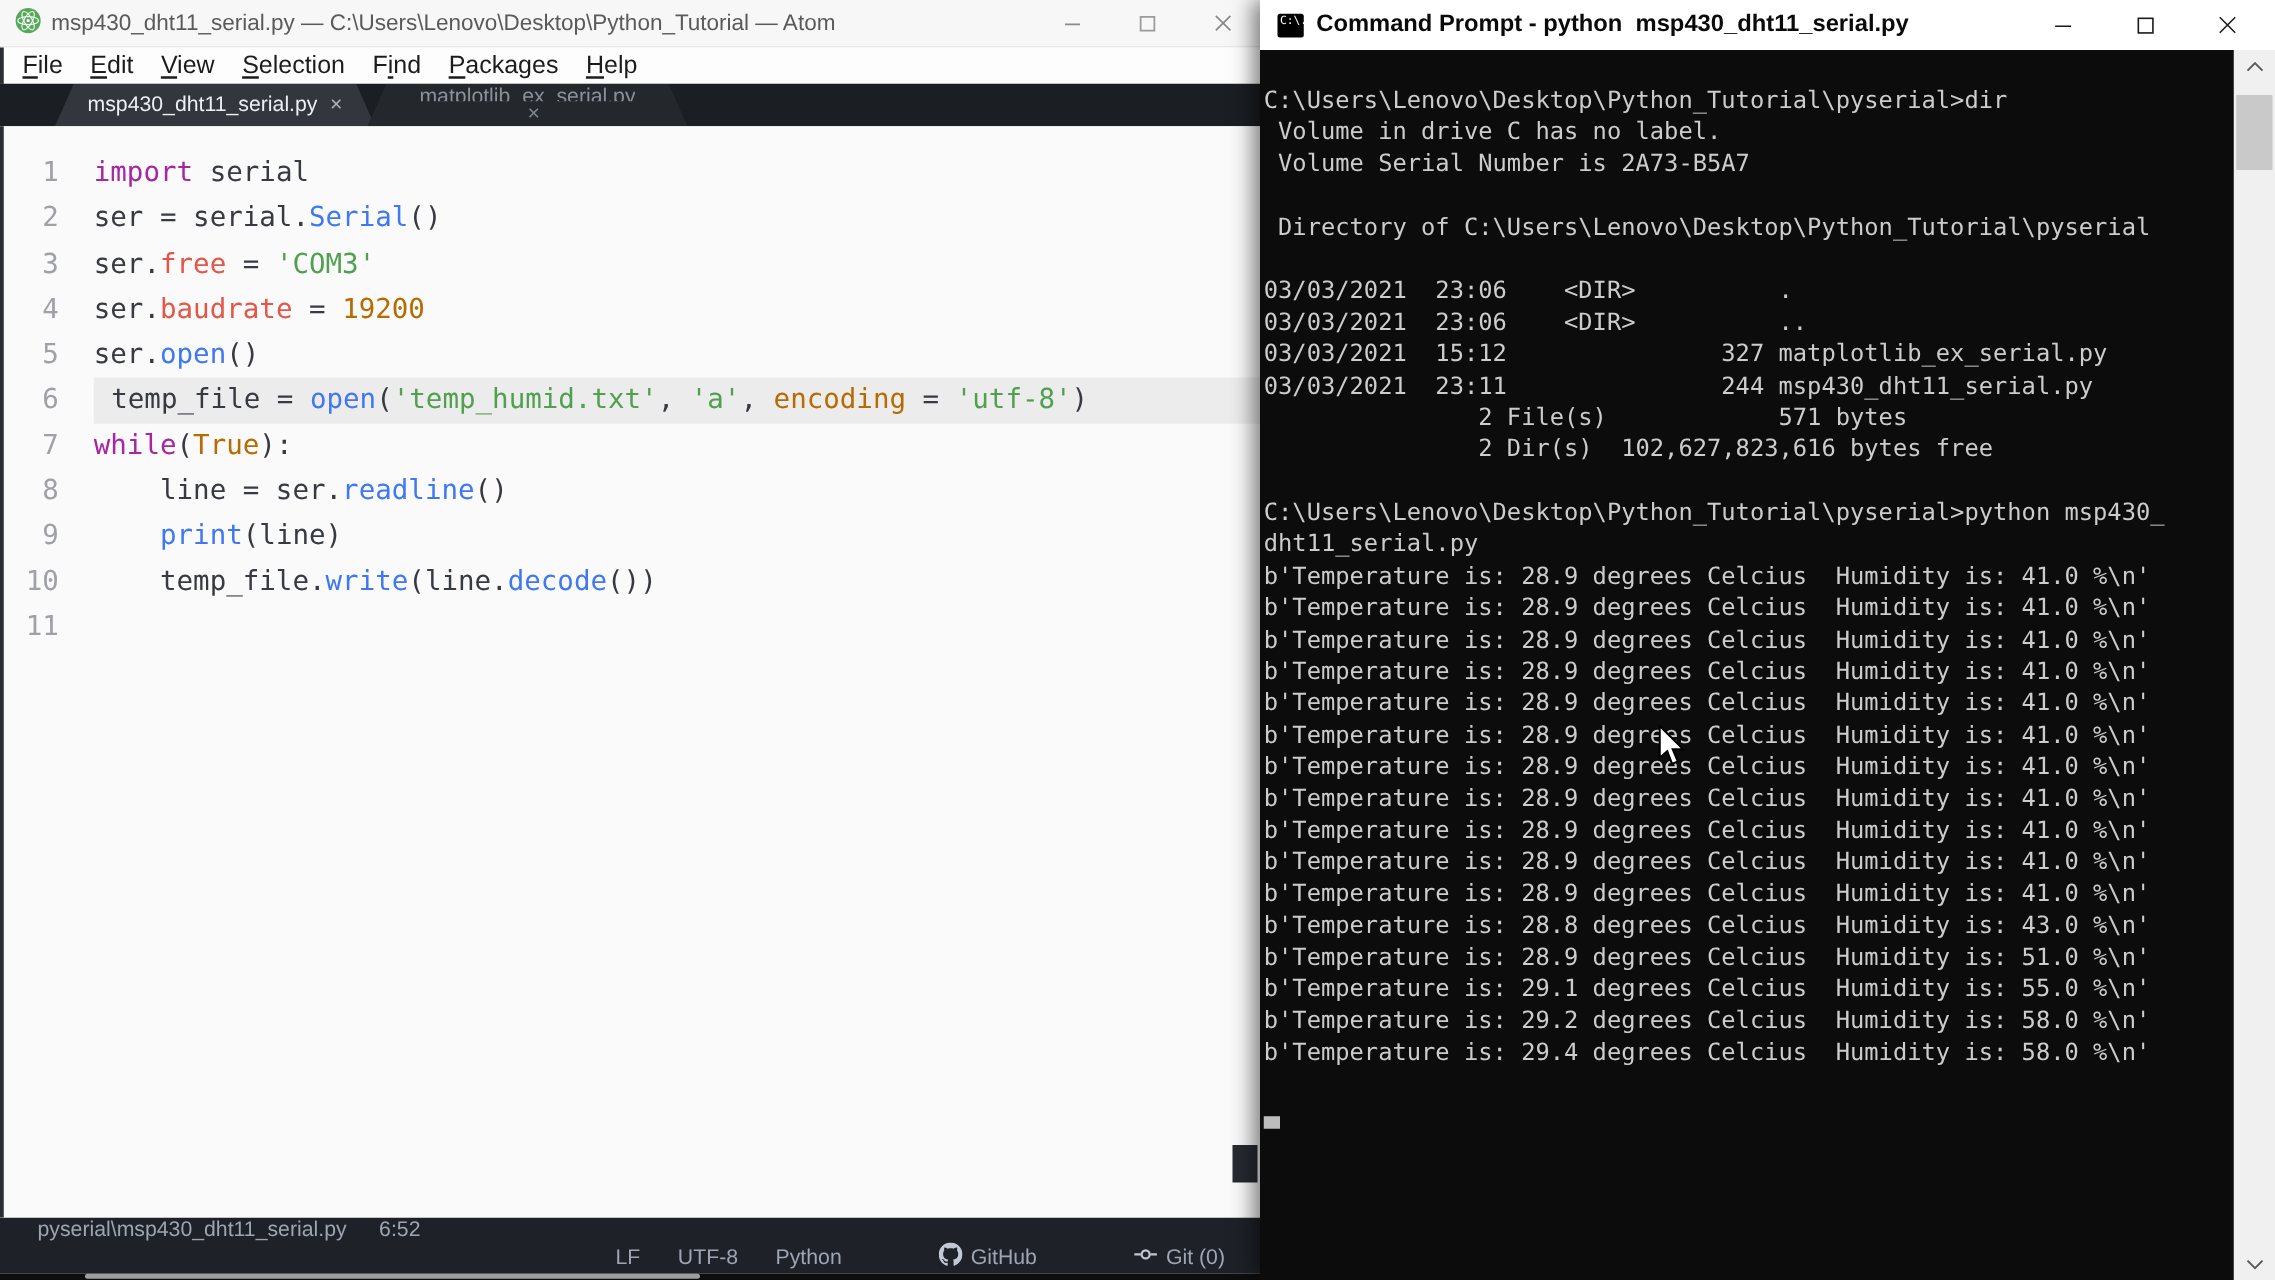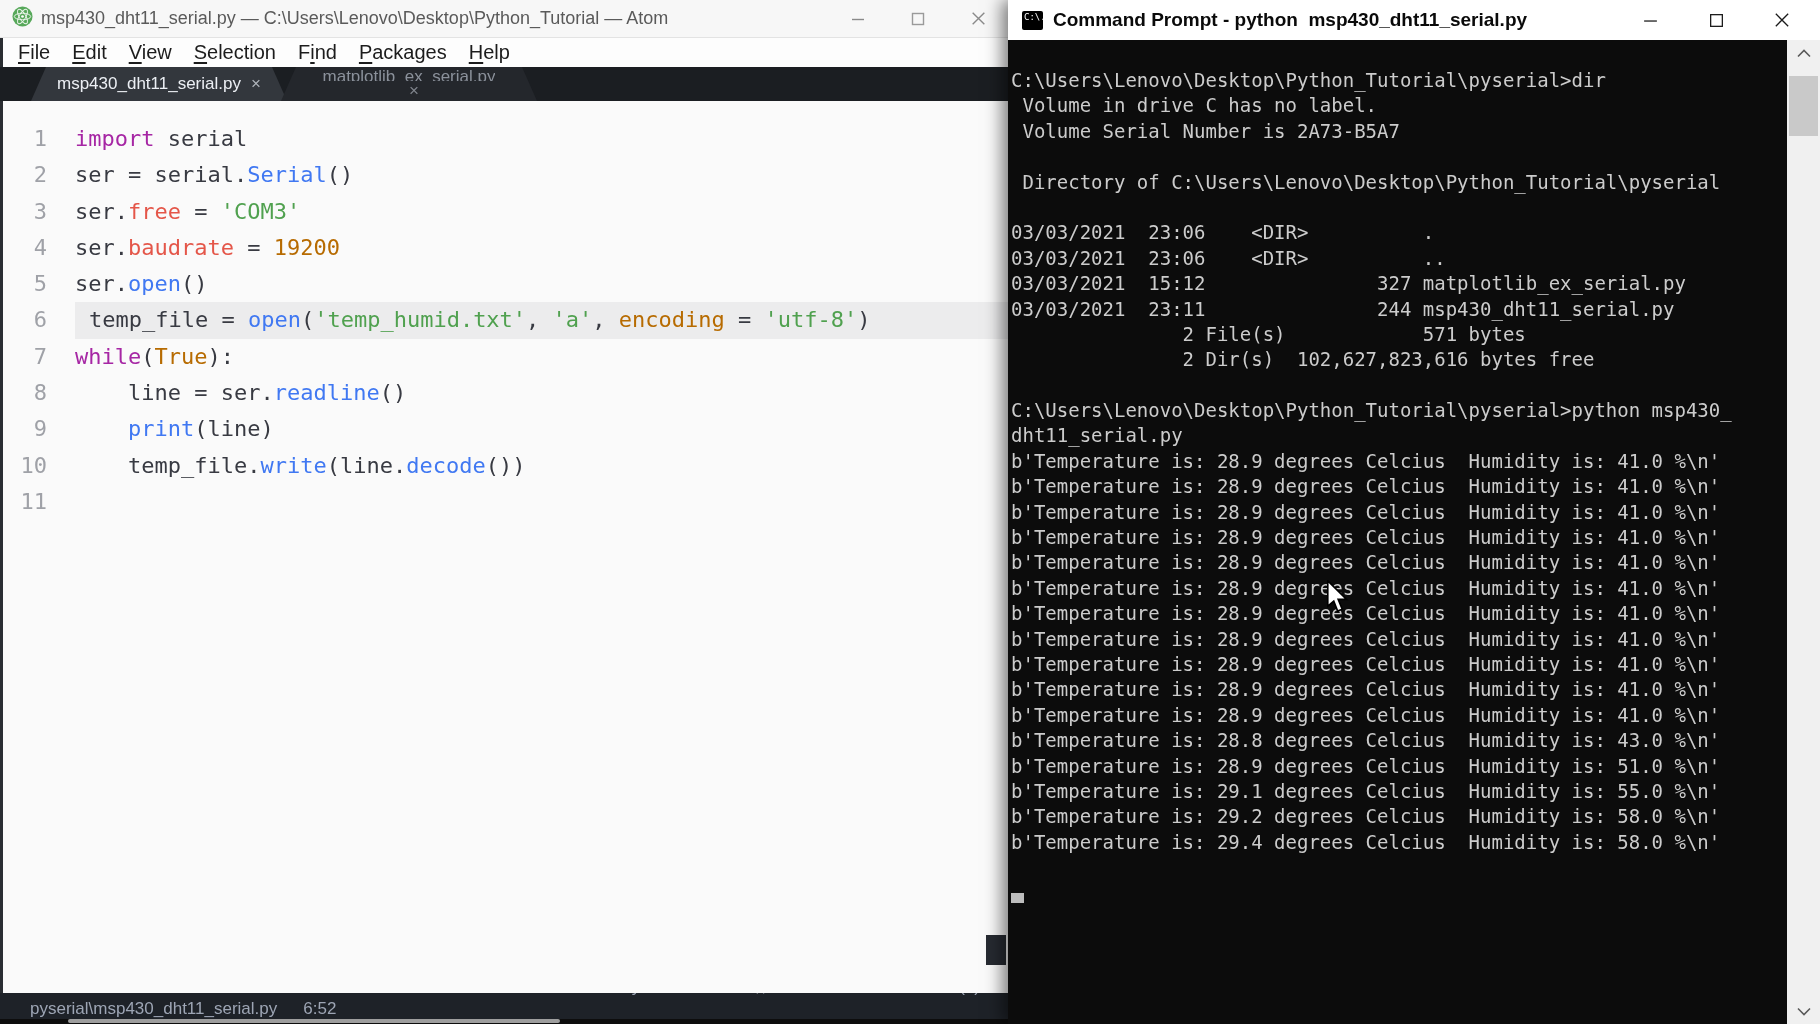--- a/index.html
+++ b/index.html
@@ -16,21 +16,21 @@
   .atom-logo{margin-left:12px;flex:0 0 auto;}
   .atom-winbtns{margin-left:auto;display:flex;}
   .awb{width:60px;height:34px;display:flex;align-items:center;justify-content:center;}
 
   .atom-menubar{height:29px;background:#fdfdfd;display:flex;align-items:center;
     padding-left:4px;flex:0 0 auto;border-left:3px solid #2a2d32;}
   .menu-item{font-size:20px;color:#1c1c1c;padding:0 11px;cursor:default;}
   .menu-item u{text-decoration:underline;text-underline-offset:3px;}
 
   .atom-tabbar{height:34px;background:#1b1e22;display:flex;align-items:flex-end;
-    padding-left:28px;flex:0 0 auto;border-left:3px solid #1b1e22;}
+    padding-left:41px;flex:0 0 auto;border-left:3px solid #1b1e22;}
   .tab{height:34px;width:256px;display:flex;align-items:center;
     clip-path:polygon(15px 0,calc(100% - 15px) 0,100% 100%,0 100%);
     padding:0 26px;box-sizing:border-box;font-size:17px;}
   .tab.active{background:#33373d;color:#eceff4;}
   .tab.inactive{background:#24272c;color:#8b919b;margin-left:-6px;flex-direction:column;}
   .tab .tab-label{flex:1;overflow:hidden;white-space:nowrap;}
   .tab .tab-close{margin-left:10px;font-size:17px;color:#aeb3ba;}
   .tab.inactive .tab-close{color:#80858d;}
 
   .atom-editor{flex:1;position:relative;background:#fafafa;
@@ -41,21 +41,21 @@
   .code-ln{width:44px;flex:0 0 auto;text-align:right;color:#9fa1a7;
     padding-right:0;font-size:22px;}
   .code-ct{flex:1;margin-left:28px;white-space:pre;color:#383a42;height:100%;
     display:flex;align-items:center;}
   .code-row.hl .code-ct{background:#ececed;padding-left:14px;}
   .tok-kw{color:#a626a4;} .tok-fn{color:#4078f2;} .tok-pr{color:#e45649;}
   .tok-st{color:#50a14f;} .tok-nu{color:#b76b01;} .tok-pl{color:#383a42;}
   .editor-thumb{position:absolute;right:2px;bottom:28px;width:20px;height:30px;
     background:#262a31;}
 
-  .atom-statusbar{height:26px;background:#1e2228;display:flex;align-items:flex-end;
+  .atom-statusbar{height:45px;background:#1e2228;display:flex;align-items:flex-start;
     color:#9da5b4;font-size:17px;flex:0 0 auto;}
   .sb-left{display:flex;margin-left:30px;gap:26px;white-space:pre;}
   .sb-right{margin-left:auto;display:flex;align-items:center;gap:30px;
     margin-right:28px;}
   .sb-item{display:flex;align-items:center;gap:7px;white-space:pre;}
 
   .atom-taskstrip{height:5px;background:#0d0d0d;position:relative;flex:0 0 auto;}
   .taskstrip-bar{position:absolute;left:68px;top:0;width:492px;height:4px;
     background:#9e9e9e;border-radius:2px;}
 

